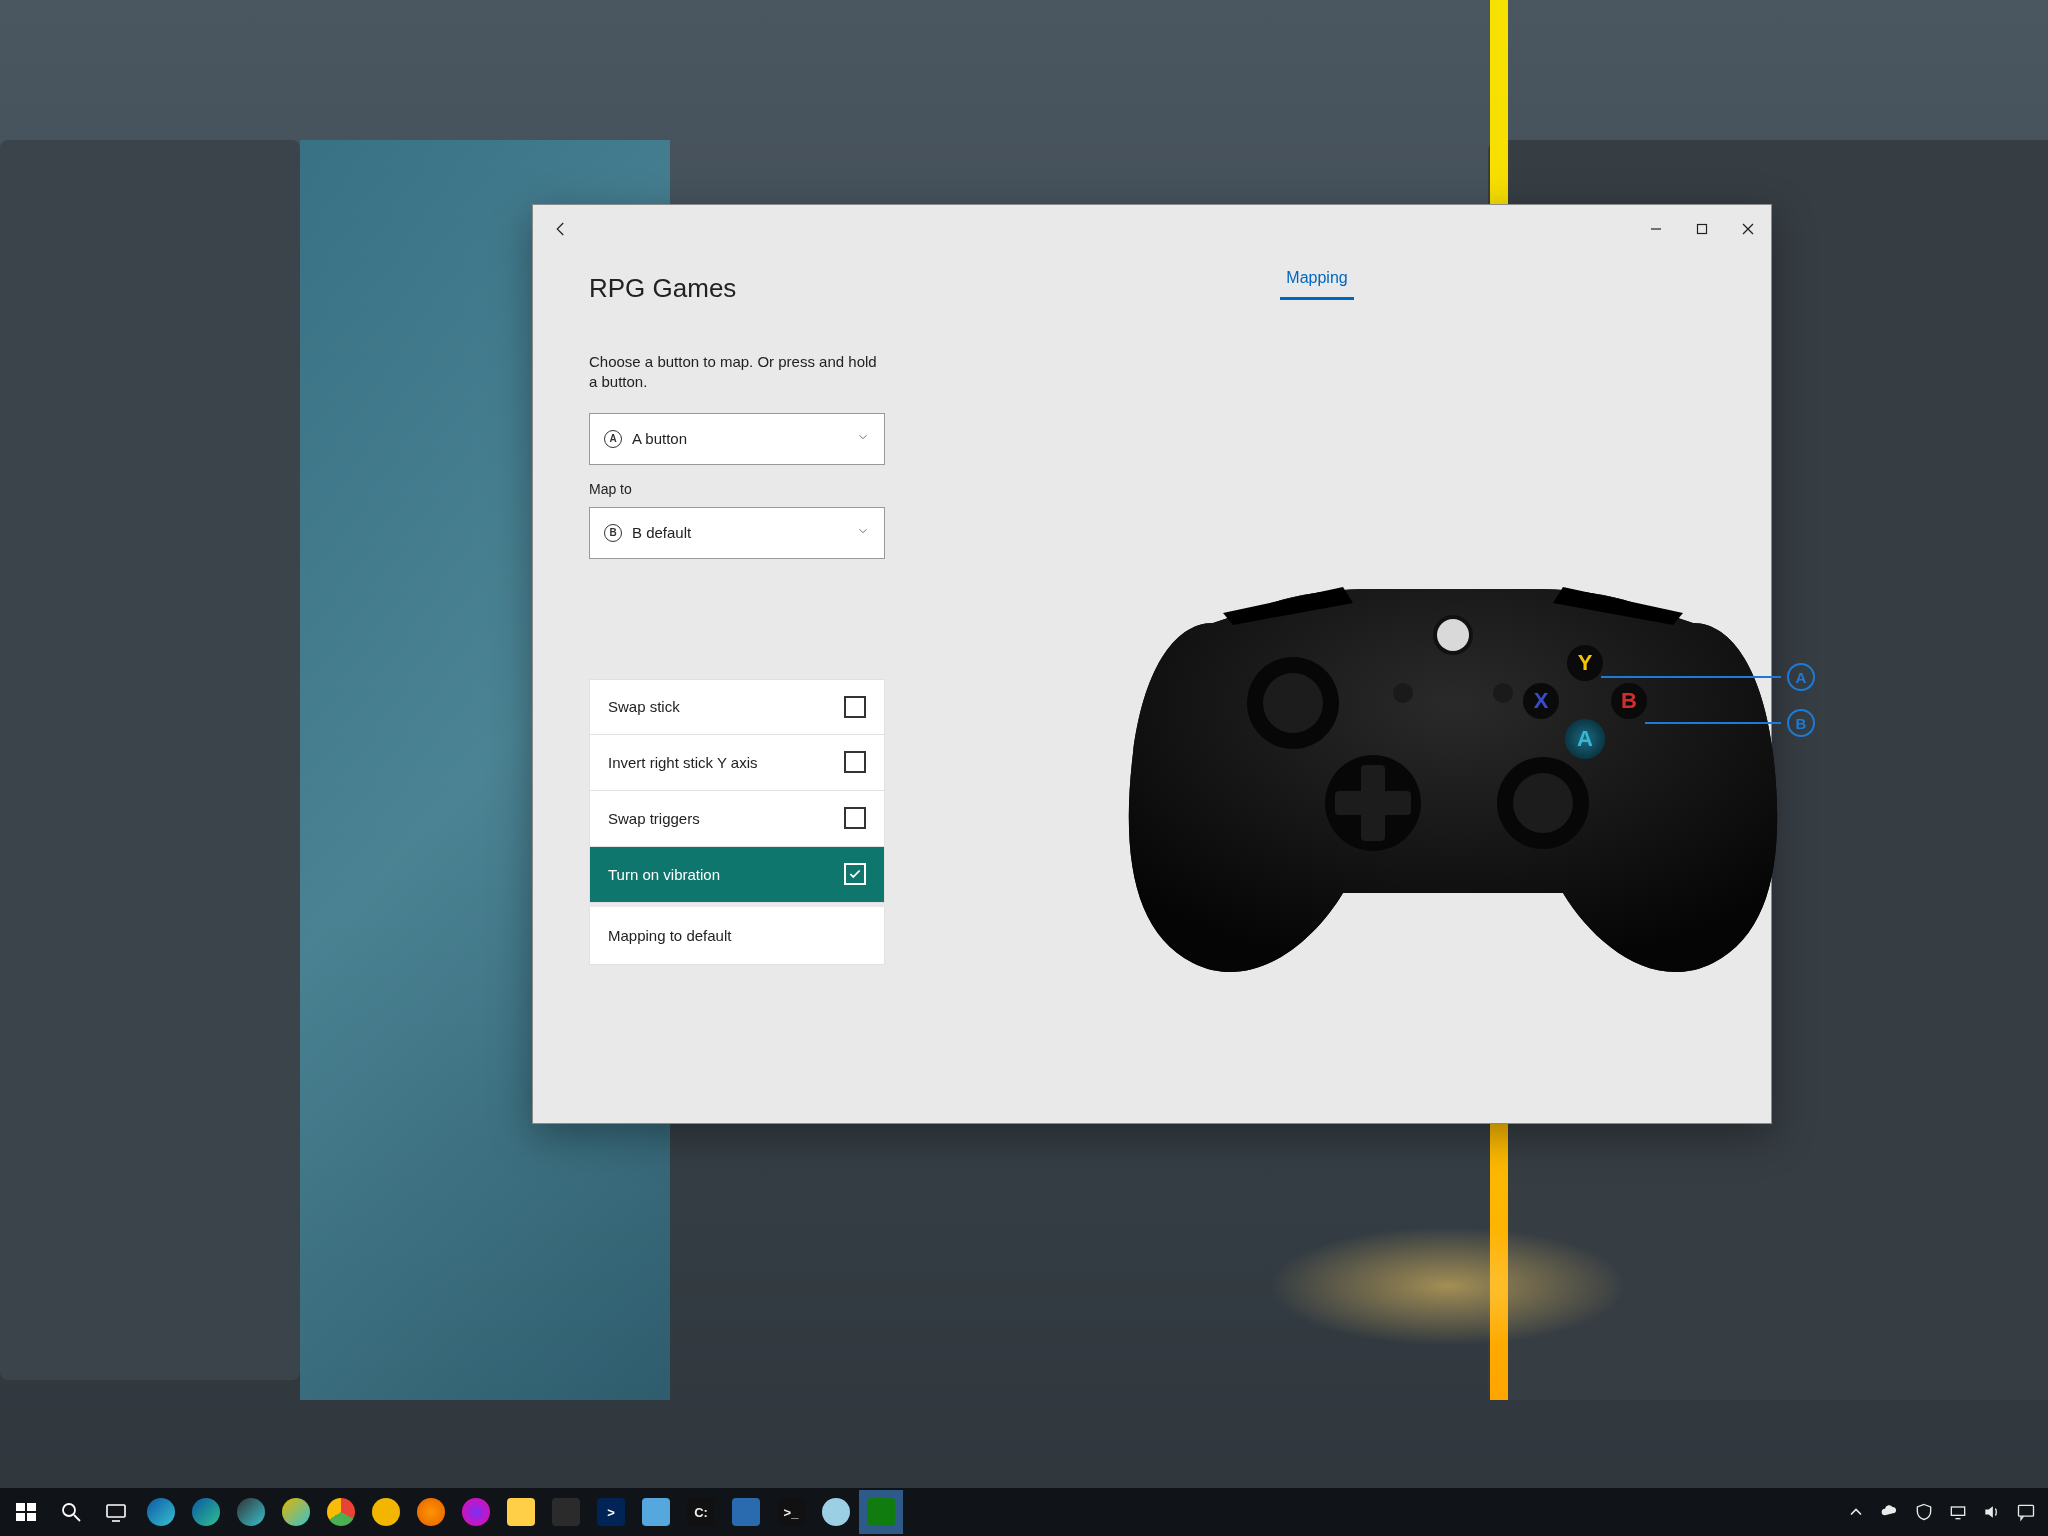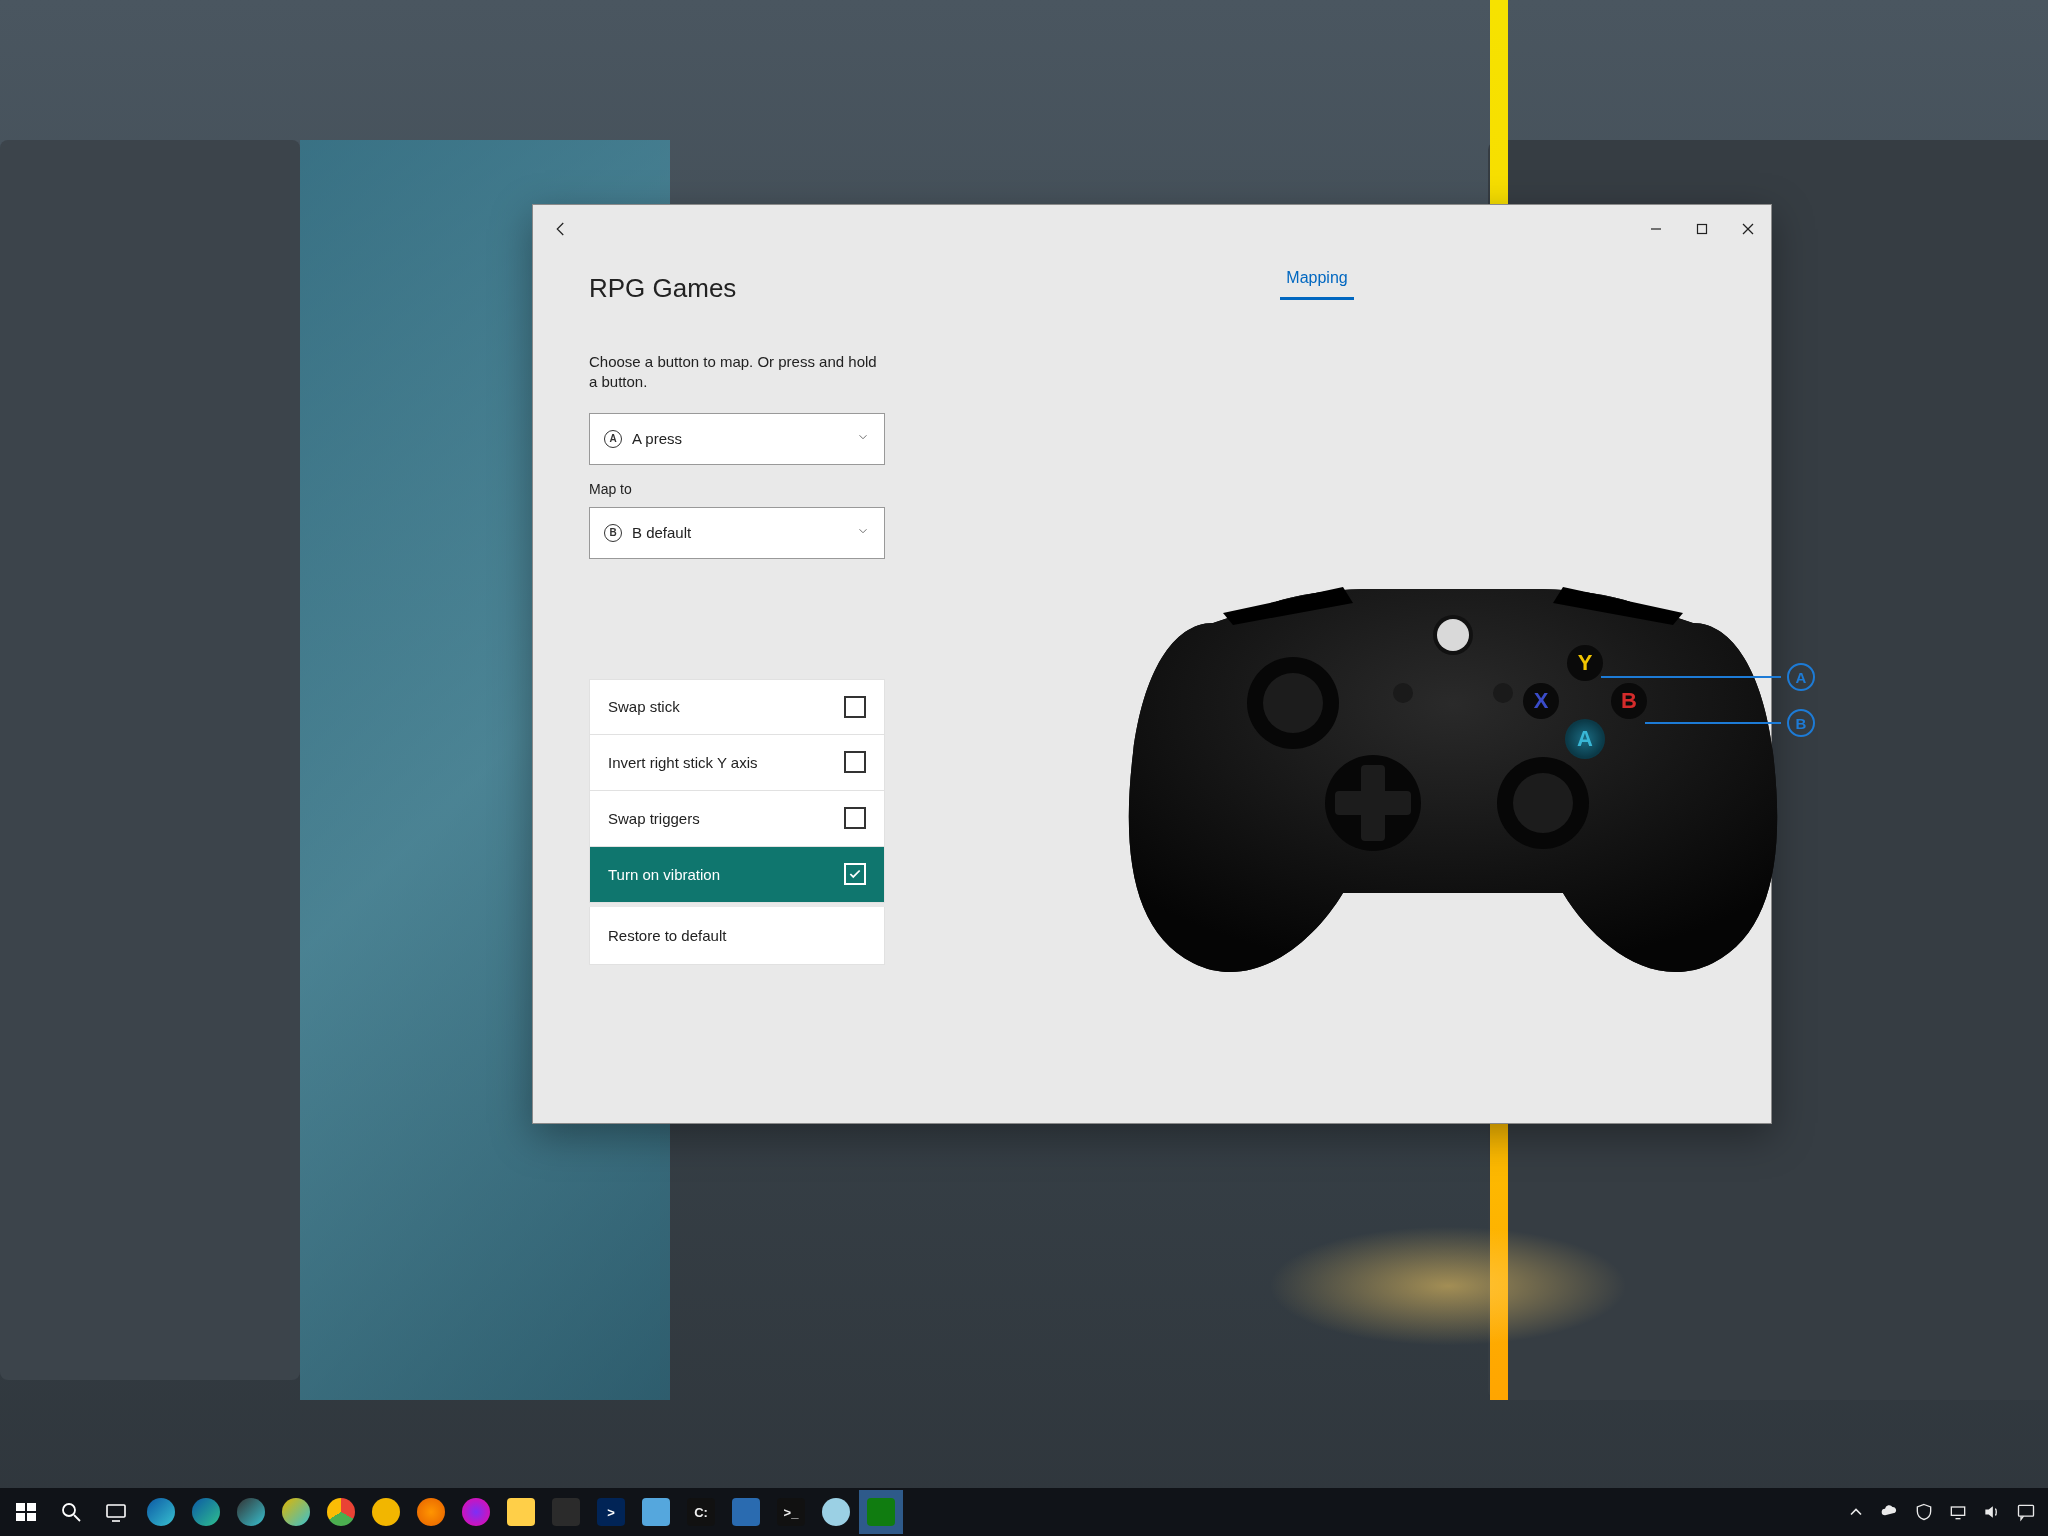--- a/index.html
+++ b/index.html
@@ -159,21 +159,21 @@
     </div>
 
     <div class="body">
       <div class="left-col">
         <h1 class="page-title">RPG Games</h1>
         <div class="help-text">Choose a button to map. Or press and hold a button.</div>
 
         <div class="dropdown">
           <div class="dd-left">
             <span class="btn-ring">A</span>
-            <span class="dd-label">A press</span>
+            <span class="dd-label">A button</span>
           </div>
           <span class="chev">
             <svg width="14" height="14" viewBox="0 0 24 24" fill="none" stroke="currentColor" stroke-width="1.6">
                 <path d="M6 9l6 6 6-6"></path>
               </svg>
           </span>
         </div>
 
         <div class="maplabel">Map to</div>
 
@@ -204,21 +204,21 @@
           </div>
           <div class="opt selected">
             <span>Turn on vibration</span>
             <span class="chk on">
                 <svg width="14" height="14" viewBox="0 0 24 24" fill="none" stroke="#fff" stroke-width="3">
                   <path d="M4 12l5 5L20 6"></path>
                 </svg>
               </span>
           </div>
           <div class="restore">
-            <span>Restore to default</span>
+            <span>Mapping to default</span>
           </div>
         </div>
       </div>
 
       <div class="right-col">
         <div class="tab-area">
           <div class="tab">Mapping</div>
         </div>
 
         <div class="controller">

